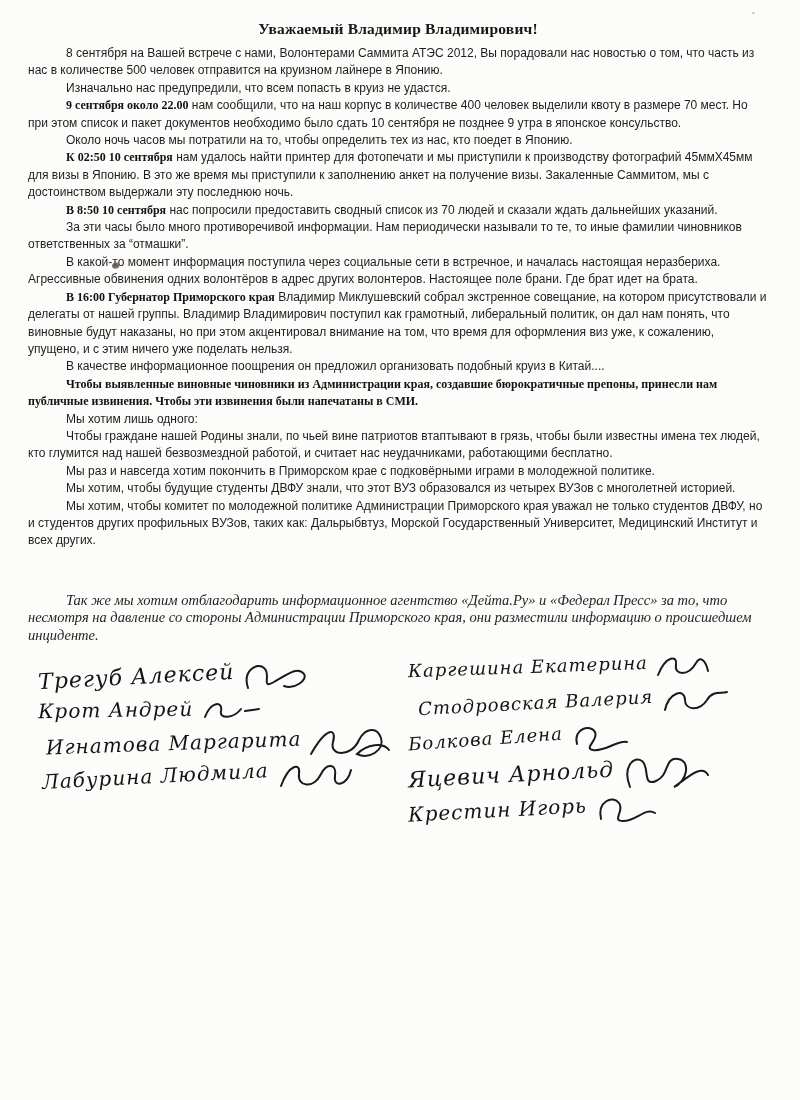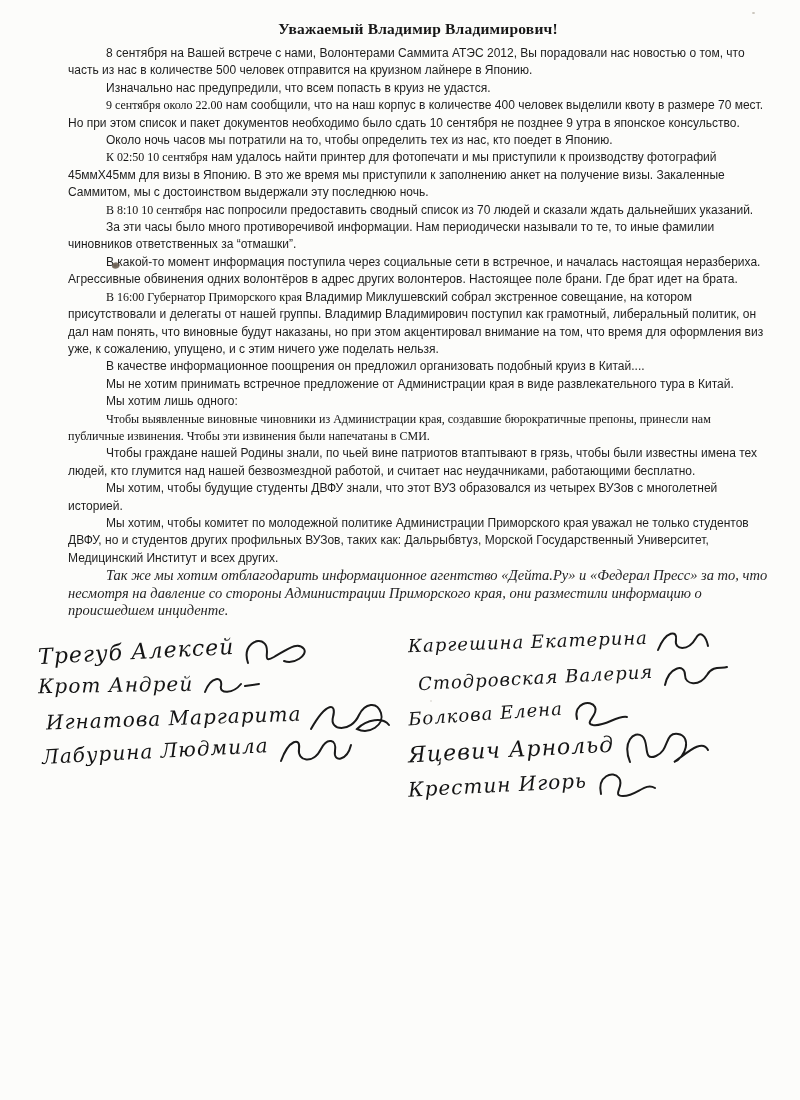--- a/index.html
+++ b/index.html
@@ -9,53 +9,54 @@
     font-family:"Liberation Sans", sans-serif;
   }
   .page{
     position:relative;
     width:800px;height:1100px;
     background:#fcfcfa;
     color:#1c1c1c;
     overflow:hidden;
   }
   .letter{
-    padding:20px 32px 0 68px;
+    padding:20px 32px 0 28px;
   }
   .salutation{
     margin:0 0 7px 0;
     text-align:center;
     font-family:"Liberation Serif", serif;
     font-weight:bold;
     font-size:15.5px;
     letter-spacing:.2px;
     color:#161616;
   }
   p.para{
     margin:0;
     font-size:12px;
     line-height:17.4px;
     text-indent:38px;
     color:#1d1d1d;
   }
   p.para .lead{
     font-family:"Liberation Serif", serif;
-    font-weight:normal;
+    font-weight:bold;
     color:#121212;
   }
   p.para.allbold{
     font-family:"Liberation Serif", serif;
     font-weight:bold;
     color:#121212;
   }
   p.para.closing{
     font-family:"Liberation Serif", serif;
     font-style:italic;
     color:#242424;
     font-size:14.5px;
+    margin-top:42px;
   }
   
   .signatures{
     position:relative;
     height:215px;
     margin-top:4px;
   }
   .sig-col{
     position:absolute;
     top:0;
@@ -118,29 +119,29 @@
 <div class="page">
 
   <div class="letter">
     <h1 class="salutation">Уважаемый Владимир Владимирович!</h1>
 
     <p class="para"><span class="lead"></span><span>8 сентября на Вашей встрече с нами, Волонтерами Саммита АТЭС 2012, Вы порадовали нас новостью о том, что часть из нас в количестве 500 человек отправится на круизном лайнере в Японию.</span></p>
     <p class="para"><span class="lead"></span><span>Изначально нас предупредили, что всем попасть в круиз не удастся.</span></p>
     <p class="para"><span class="lead">9 сентября около 22.00</span><span> нам сообщили, что на наш корпус в количестве 400 человек выделили квоту в размере 70 мест. Но при этом список и пакет документов необходимо было сдать 10 сентября не позднее 9 утра в японское консульство.</span></p>
     <p class="para"><span class="lead"></span><span>Около ночь часов мы потратили на то, чтобы определить тех из нас, кто поедет в Японию.</span></p>
     <p class="para"><span class="lead">К 02:50 10 сентября</span><span> нам удалось найти принтер для фотопечати и мы приступили к производству фотографий 45ммХ45мм для визы в Японию. В это же время мы приступили к заполнению анкет на получение визы. Закаленные Саммитом, мы с достоинством выдержали эту последнюю ночь.</span></p>
-    <p class="para"><span class="lead">В 8:10 10 сентября</span><span> нас попросили предоставить сводный список из 70 людей и сказали ждать дальнейших указаний.</span></p>
+    <p class="para"><span class="lead">В 8:50 10 сентября</span><span> нас попросили предоставить сводный список из 70 людей и сказали ждать дальнейших указаний.</span></p>
     <p class="para"><span class="lead"></span><span>За эти часы было много противоречивой информации. Нам периодически называли то те, то иные фамилии чиновников ответственных за “отмашки”.</span></p>
     <p class="para"><span class="lead"></span><span>В какой-то момент информация поступила через социальные сети в встречное, и началась настоящая неразбериха. Агрессивные обвинения одних волонтёров в адрес других волонтеров. Настоящее поле брани. Где брат идет на брата.</span></p>
     <p class="para"><span class="lead">В 16:00 Губернатор Приморского края</span><span> Владимир Миклушевский собрал экстренное совещание, на котором присутствовали и делегаты от нашей группы. Владимир Владимирович поступил как грамотный, либеральный политик, он дал нам понять, что виновные будут наказаны, но при этом акцентировал внимание на том, что время для оформления виз уже, к сожалению, упущено, и с этим ничего уже поделать нельзя.</span></p>
     <p class="para"><span class="lead"></span><span>В качестве информационное поощрения он предложил организовать подобный круиз в Китай....</span></p>
-    <p class="para"><span class="lead"></span><span>Мы не хотим принимать встречное предложение от Администрации края в виде развлекательного тура в Китай.</span></p>
+    <p class="para allbold"><span class="lead">Чтобы выявленные виновные чиновники из Администрации края, создавшие бюрократичные препоны, принесли нам публичные извинения. Чтобы эти извинения были напечатаны в СМИ.</span><span></span></p>
     <p class="para"><span class="lead"></span><span>Мы хотим лишь одного:</span></p>
-    <p class="para allbold"><span class="lead">Чтобы выявленные виновные чиновники из Администрации края, создавшие бюрократичные препоны, принесли нам публичные извинения. Чтобы эти извинения были напечатаны в СМИ.</span><span></span></p>
     <p class="para"><span class="lead"></span><span>Чтобы граждане нашей Родины знали, по чьей вине патриотов втаптывают в грязь, чтобы были известны имена тех людей, кто глумится над нашей безвозмездной работой, и считает нас неудачниками, работающими бесплатно.</span></p>
+    <p class="para"><span class="lead"></span><span>Мы раз и навсегда хотим покончить в Приморском крае с подковёрными играми в молодежной политике.</span></p>
     <p class="para"><span class="lead"></span><span>Мы хотим, чтобы будущие студенты ДВФУ знали, что этот ВУЗ образовался из четырех ВУЗов с многолетней историей.</span></p>
     <p class="para"><span class="lead"></span><span>Мы хотим, чтобы комитет по молодежной политике Администрации Приморского края уважал не только студентов ДВФУ, но и студентов других профильных ВУЗов, таких как: Дальрыбвтуз, Морской Государственный Университет, Медицинский Институт и всех других.</span></p>
     <p class="para closing">Так же мы хотим отблагодарить информационное агентство «Дейта.Ру» и «Федерал Пресс» за то, что несмотря на давление со стороны Администрации Приморского края, они разместили информацию о происшедшем инциденте.</p>
   </div>
 
   <div class="signatures">
 
     <div class="sig-col left">
       <div class="sig-row">
         <span class="sig-name">Трегуб Алексей</span>

